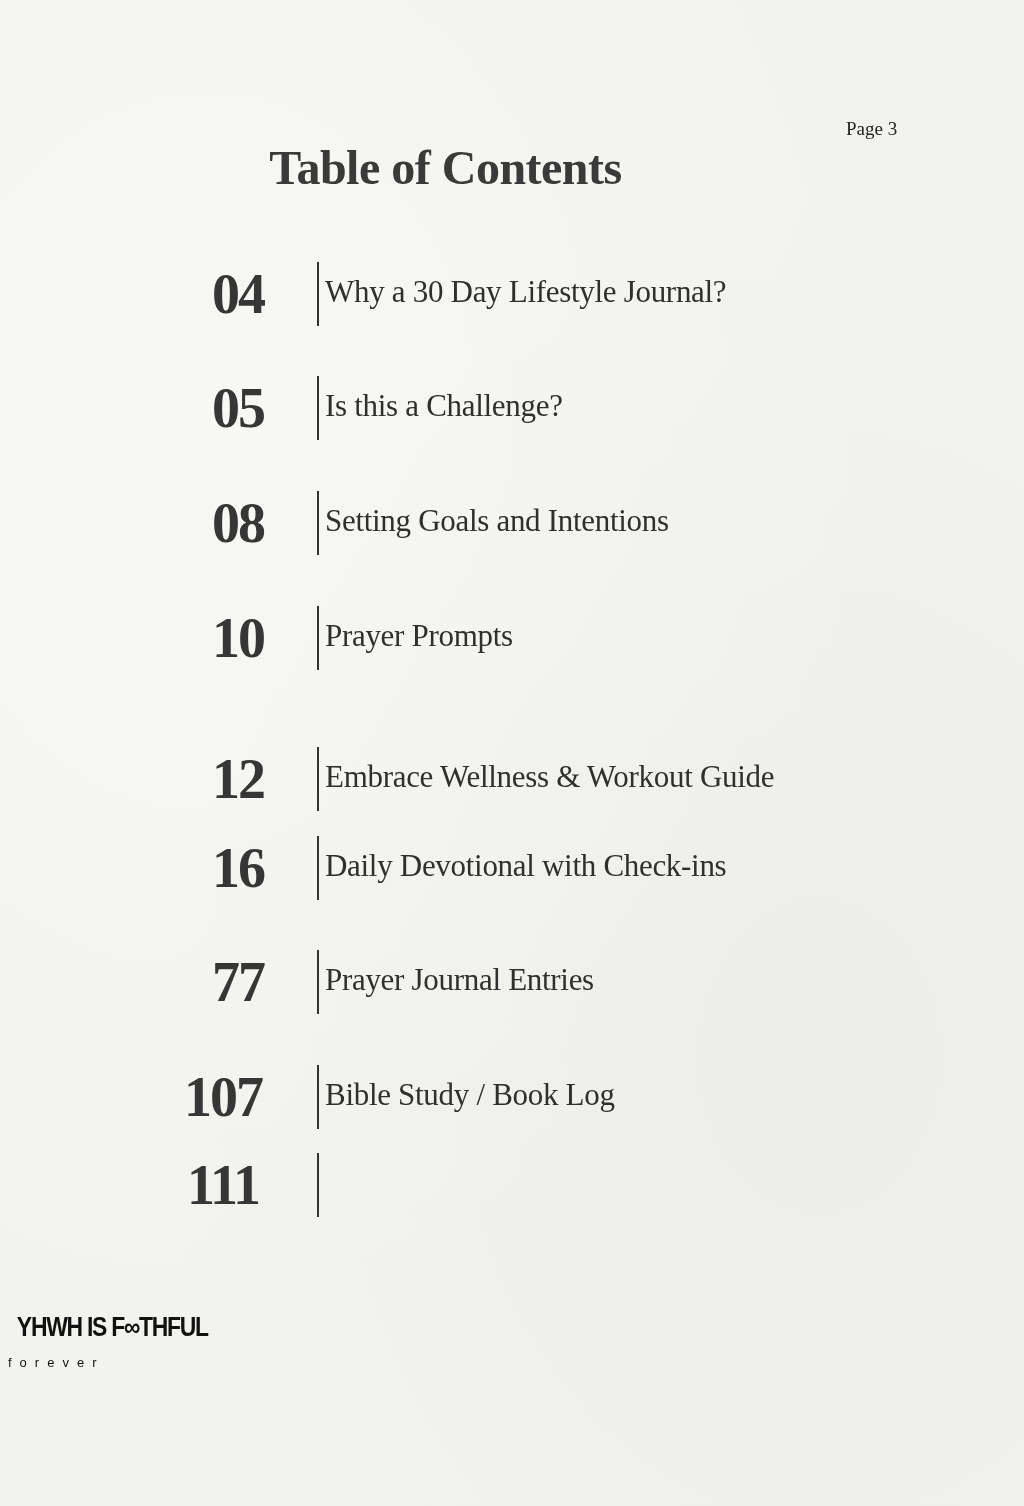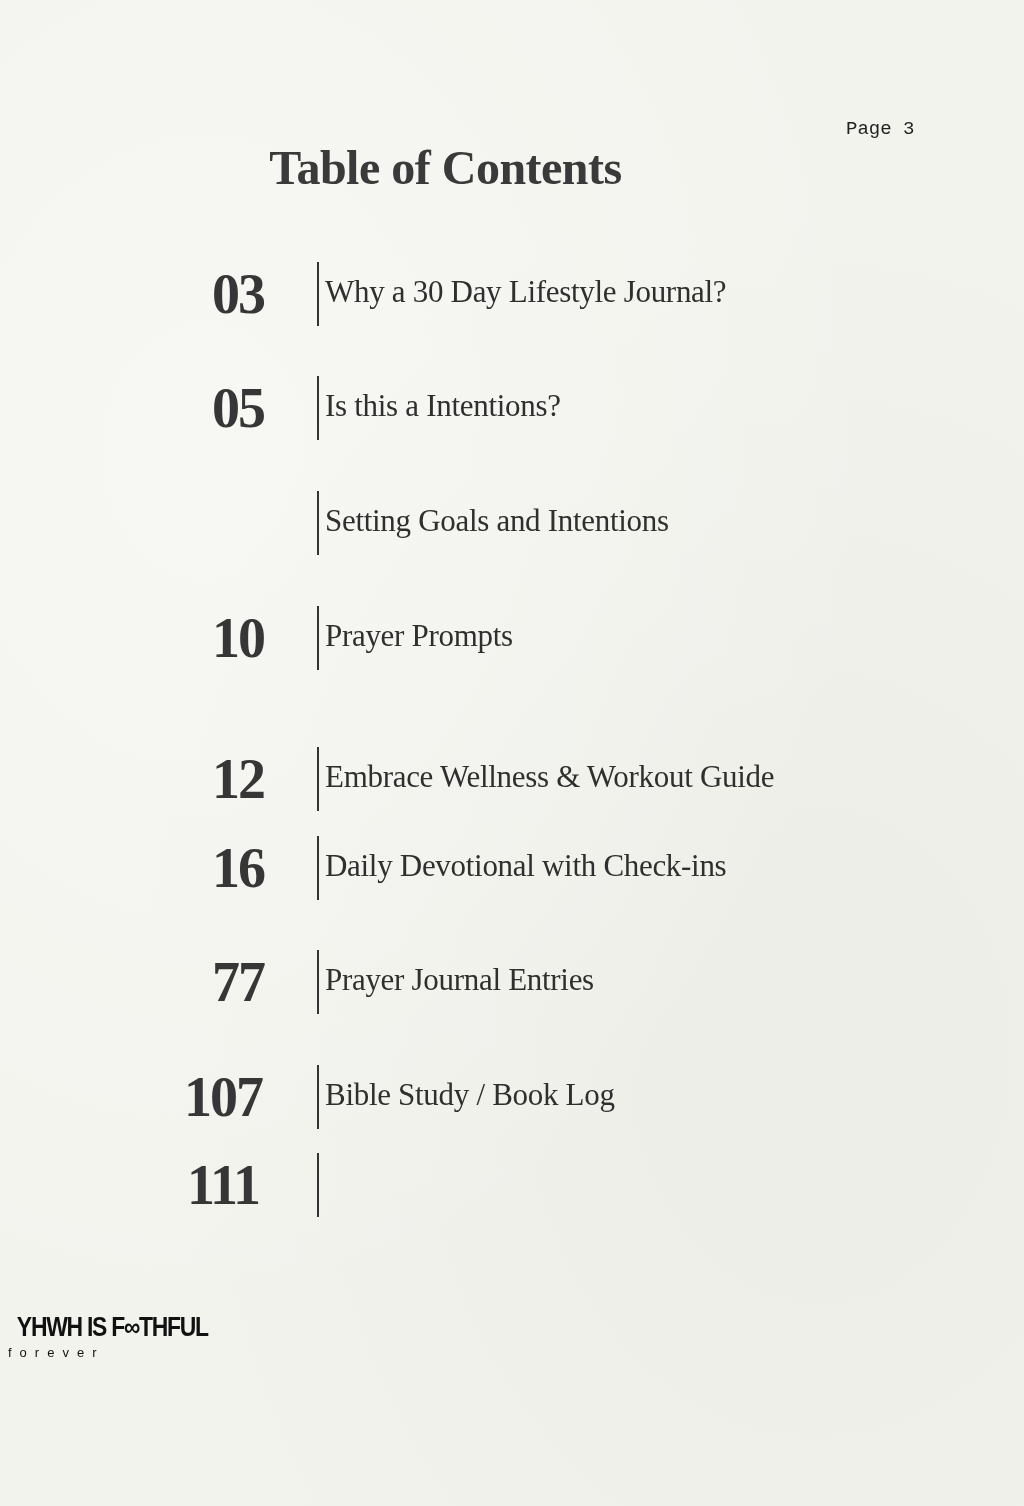--- a/index.html
+++ b/index.html
@@ -7,21 +7,21 @@
     width:1024px; height:1506px; position:relative; overflow:hidden;
     background:#f3f3ee;
     background-image:
       radial-gradient(ellipse at 20% 30%, rgba(255,255,255,0.35), transparent 60%),
       radial-gradient(ellipse at 80% 70%, rgba(220,220,212,0.25), transparent 60%);
     color:#333333;
     font-family:"Liberation Serif", "DejaVu Serif", serif;
   }
   .page-num {
     position:absolute; left:846px; top:118px;
-    font-size:19px; color:#222;font-family:Liberation Mono, monospace;
+    font-size:19px; color:#222;
   }
   .title {
     position:absolute; left:0; width:893px; top:140px;
     text-align:center; font-size:48px; font-weight:bold; color:#3a3a3a;
     letter-spacing:-0.5px; transform:translateX(-1px);
   }
   .row {
     position:absolute; left:0; width:1024px; height:64px;
   }
   .num {
@@ -39,42 +39,43 @@
   .logo {
     position:absolute; left:0; width:1024px; top:1312px; 
   }
   .logo-main {
     font-family:"Liberation Sans", "DejaVu Sans", sans-serif;
     font-weight:bold; font-size:27px; color:#111; letter-spacing:-1.5px;
     transform:scaleX(0.85); display:inline-block;
   }
   .logo-sub {
     font-family:"Liberation Sans", "DejaVu Sans", sans-serif;
-    font-size:13px; color:#111; letter-spacing:8px; margin-top:2px;
+    font-size:13px; color:#111; letter-spacing:8px; margin-top:12px;
     padding-left:8px;
   }
 </style>
 </head>
 <body>
 
 <div class="page-num">Page 3</div>
 <div class="title">Table of Contents</div>
 
 <div>
   <div class="row" style="top:262px">
-    <div class="num">03</div>
+    <div class="num">04</div>
     <div class="divider"></div>
     <div class="label">Why a 30 Day Lifestyle Journal?</div>
   </div>
   <div class="row" style="top:376px">
     <div class="num">05</div>
     <div class="divider"></div>
-    <div class="label">Is this a Intentions?</div>
+    <div class="label">Is this a Challenge?</div>
   </div>
   <div class="row" style="top:491px">
+    <div class="num">08</div>
     <div class="divider"></div>
     <div class="label">Setting Goals and Intentions</div>
   </div>
   <div class="row" style="top:606px">
     <div class="num">10</div>
     <div class="divider"></div>
     <div class="label">Prayer Prompts</div>
   </div>
   <div class="row" style="top:747px">
     <div class="num">12</div>

